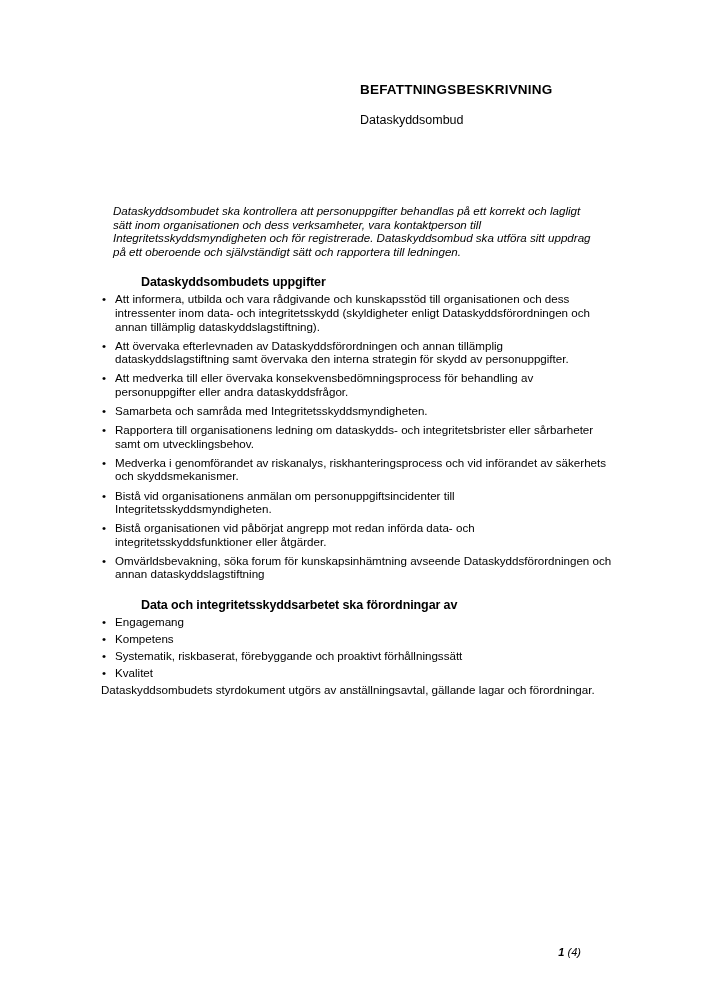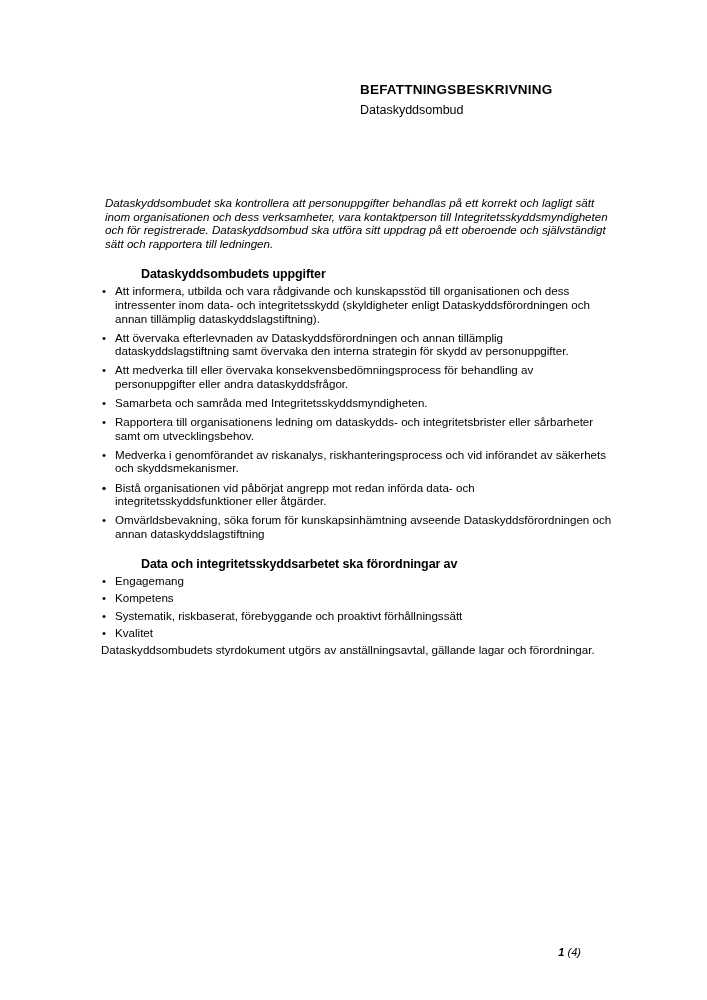--- a/index.html
+++ b/index.html
@@ -30,21 +30,21 @@
     font-size: 13.5px;
     font-weight: bold;
     letter-spacing: 0.2px;
     line-height: 16px;
     margin: 0;
   }
   .doc-header .subtitle {
     font-size: 12.5px;
     font-weight: normal;
     line-height: 16px;
-    margin: 4px 0 0 0;
+    margin: 14px 0 0 0;
   }
 
   
   .content {
     position: absolute;
     left: 101px;
     top: 192px;
     width: 512px;
   }
 
@@ -60,21 +60,21 @@
     margin-left: 40px;
   }
   .section-heading.spaced-lg {
     margin-top: 20px;
   }
 
   p.intro {
     font-size: 11.6px;
     font-style: italic;
     line-height: 13.6px;
-    margin: 4px;
+    margin: 12px;
   }
 
   p.body-text {
     font-size: 11.6px;
     line-height: 13.6px;
     margin: 0;
   }
 
   ul.bullets {
     list-style: none;
@@ -133,21 +133,21 @@
     <p class="intro">Dataskyddsombudet ska kontrollera att personuppgifter behandlas på ett korrekt och lagligt sätt inom organisationen och dess verksamheter, vara kontaktperson till Integritetsskyddsmyndigheten och för registrerade. Dataskyddsombud ska utföra sitt uppdrag på ett oberoende och självständigt sätt och rapportera till ledningen.</p>
 
     <h2 class="section-heading spaced">Dataskyddsombudets uppgifter</h2>
     <ul class="bullets">
       <li><span class="bullet-dot">•</span><span>Att informera, utbilda och vara rådgivande och kunskapsstöd till organisationen och dess intressenter inom data- och integritetsskydd (skyldigheter enligt Dataskyddsförordningen och annan tillämplig dataskyddslagstiftning).</span></li>
       <li><span class="bullet-dot">•</span><span>Att övervaka efterlevnaden av Dataskyddsförordningen och annan tillämplig dataskyddslagstiftning samt övervaka den interna strategin för skydd av personuppgifter.</span></li>
       <li><span class="bullet-dot">•</span><span>Att medverka till eller övervaka konsekvensbedömningsprocess för behandling av personuppgifter eller andra dataskyddsfrågor.</span></li>
       <li><span class="bullet-dot">•</span><span>Samarbeta och samråda med Integritetsskyddsmyndigheten.</span></li>
       <li><span class="bullet-dot">•</span><span>Rapportera till organisationens ledning om dataskydds- och integritetsbrister eller sårbarheter samt om utvecklingsbehov.</span></li>
       <li><span class="bullet-dot">•</span><span>Medverka i genomförandet av riskanalys, riskhanteringsprocess och vid införandet av säkerhets och skyddsmekanismer.</span></li>
-      <li><span class="bullet-dot">•</span></li>
+      <li><span class="bullet-dot">•</span><span>Bistå vid organisationens anmälan om personuppgiftsincidenter till Integritetsskyddsmyndigheten.</span></li>
       <li><span class="bullet-dot">•</span><span>Bistå organisationen vid påbörjat angrepp mot redan införda data- och integritetsskyddsfunktioner eller åtgärder.</span></li>
       <li><span class="bullet-dot">•</span><span>Omvärldsbevakning, söka forum för kunskapsinhämtning avseende Dataskyddsförordningen och annan dataskyddslagstiftning</span></li>
     </ul>
 
     <h2 class="section-heading spaced">Data och integritetsskyddsarbetet ska förordningar av</h2>
     <ul class="bullets tight">
       <li><span class="bullet-dot">•</span><span>Engagemang</span></li>
       <li><span class="bullet-dot">•</span><span>Kompetens</span></li>
       <li><span class="bullet-dot">•</span><span>Systematik, riskbaserat, förebyggande och proaktivt förhållningssätt</span></li>
       <li><span class="bullet-dot">•</span><span>Kvalitet</span></li>

